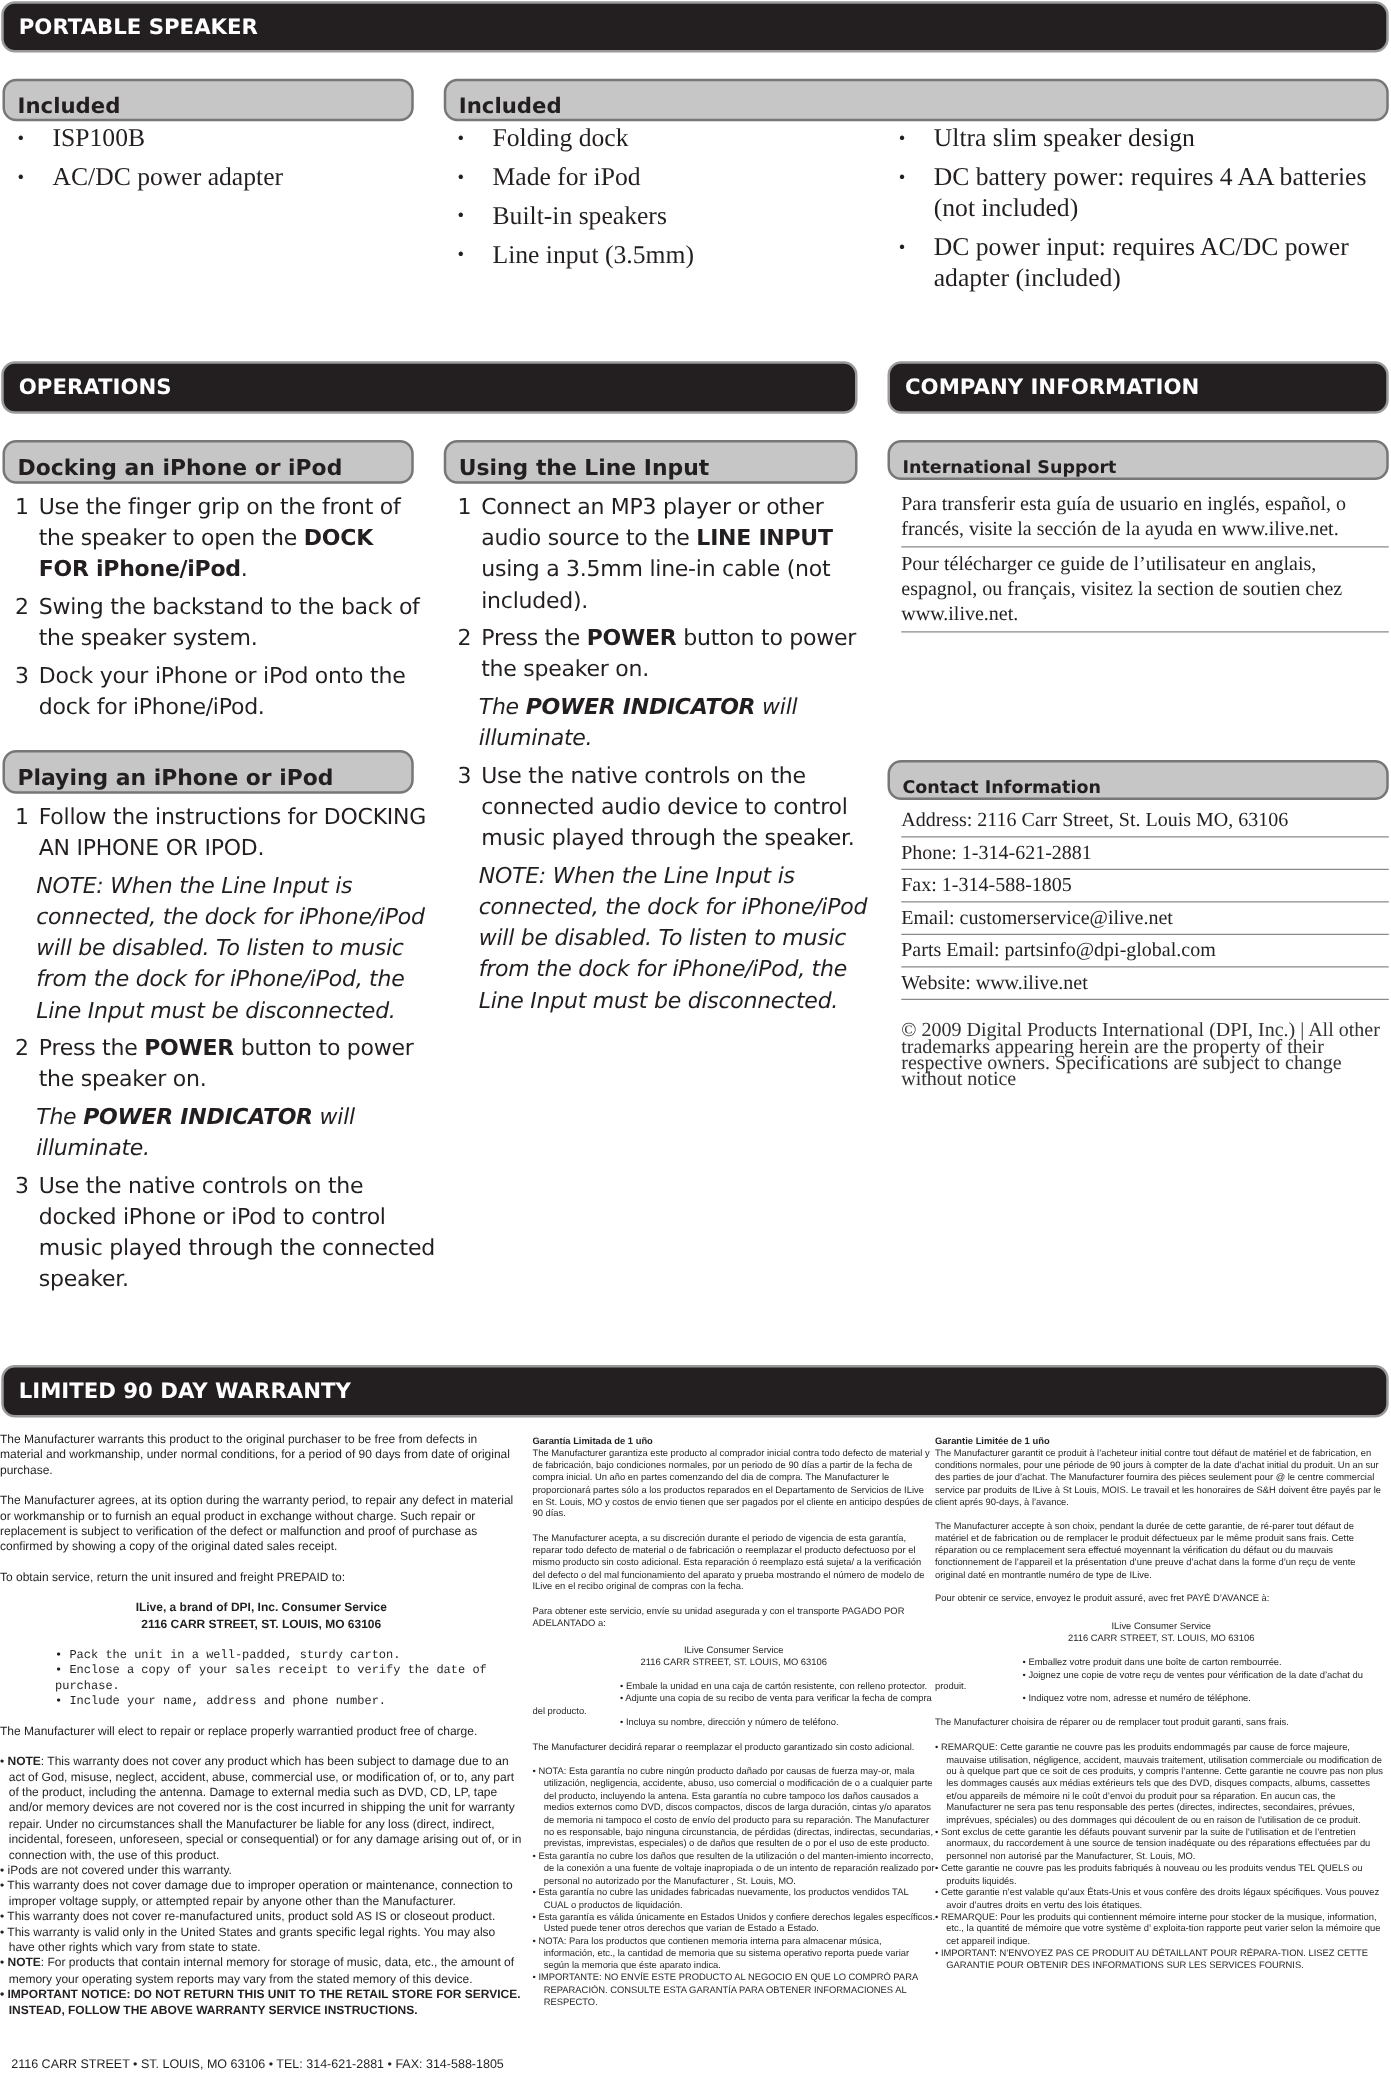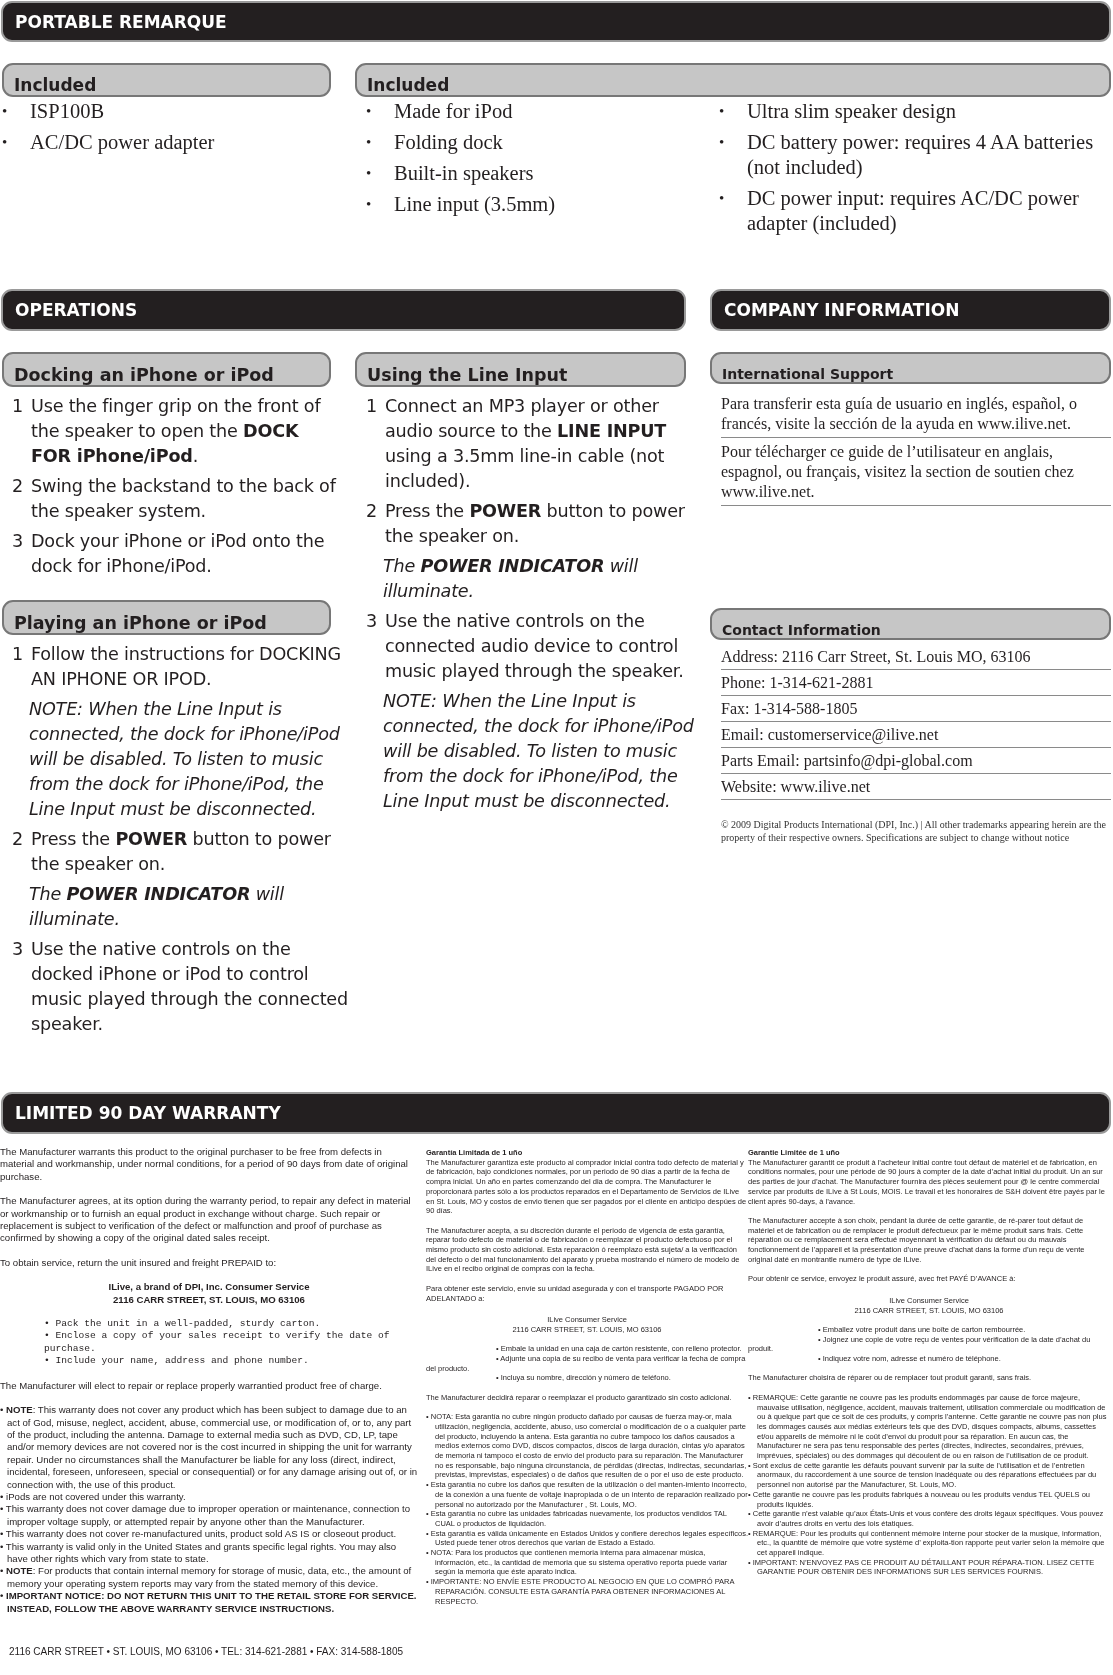--- a/index.html
+++ b/index.html
@@ -25,21 +25,21 @@
 
   .steps { position: absolute; font-family: "DejaVu Sans", sans-serif; font-size: 17.6px; line-height: 25px; color: #231f20; letter-spacing: -0.2px; }
   .step { position: relative; padding-left: 19px; margin-bottom: 5px; }
   .step .num { position: absolute; left: 0; top: 0; }
   .note { font-style: italic; padding-left: 17px; margin-bottom: 5px; }
 
   .info-lines { position: absolute; font-size: 16px; line-height: 20px; }
   .info-lines .row { border-bottom: 1px solid #8a8a8a; padding: 4px 0 3px 0; }
   .contact .row { padding: 3px 0 2px 0; line-height: 20px; }
 
-  .copyright { position: absolute; font-size: 10px; line-height: 13px; color: #333; }
+  .copyright { position: absolute; font-size: 16px; line-height: 13px; color: #333; }
 
   .warr { position: absolute; font-family: "Liberation Sans", sans-serif; font-size: 9.6px; line-height: 12.4px; color: #231f20; }
   .warr p { margin-bottom: 12px; }
   .warr .center { text-align: center; font-weight: bold; }
   .warr .small-list { list-style: none; margin-left: 44px; margin-bottom: 12px; font-family: Liberation Mono, monospace; }
   .warr .small-list li::before { content: "•  "; }
   .warr .dot-list { list-style: none; }
   .warr .dot-list li { padding-left: 7px; text-indent: -7px; }
   .warr .dot-list li::before { content: "• "; }
 
@@ -50,37 +50,37 @@
   .warr-es .dot-list li { padding-left: 9px; text-indent: -9px; }
   .warr-es .dot-list li::before { content: "•  "; }
   .title-b { font-weight: bold; }
 
   .footer-line { position: absolute; font-family: "Liberation Sans", sans-serif; font-size: 10px; color: #231f20; }
 </style>
 </head>
 <body>
 
 <div class="bar-dark" style="left:1px; top:1px; width:1110px; height:41px; font-size:17px;">
-  <span>PORTABLE REMARQUE</span>
+  <span>PORTABLE SPEAKER</span>
 </div>
 
 <div class="bar-light" style="left:2px; top:63px; width:329px; height:34px; font-size:17px;">
   <span>Included</span>
 </div>
-<ul class="bullets" style="left:0; top:99px; width:320px;">
+<ul class="bullets" style="left:12px; top:99px; width:320px;">
   <li>ISP100B</li>
   <li>AC/DC power adapter</li>
 </ul>
 
 <div class="bar-light" style="left:355px; top:63px; width:756px; height:34px; font-size:17px;">
   <span>Included</span>
 </div>
 <ul class="bullets" style="left:364px; top:99px; width:340px;">
+  <li>Folding dock</li>
   <li>Made for iPod</li>
-  <li>Folding dock</li>
   <li>Built-in speakers</li>
   <li>Line input (3.5mm)</li>
 </ul>
 <ul class="bullets" style="left:717px; top:99px; width:380px;">
   <li>Ultra slim speaker design</li>
   <li>DC battery power: requires 4 AA batteries (not included)</li>
   <li>DC power input: requires AC/DC power adapter (included)</li>
 </ul>
 
 <div class="bar-dark" style="left:1px; top:289px; width:685px; height:42px; font-size:17px;">

